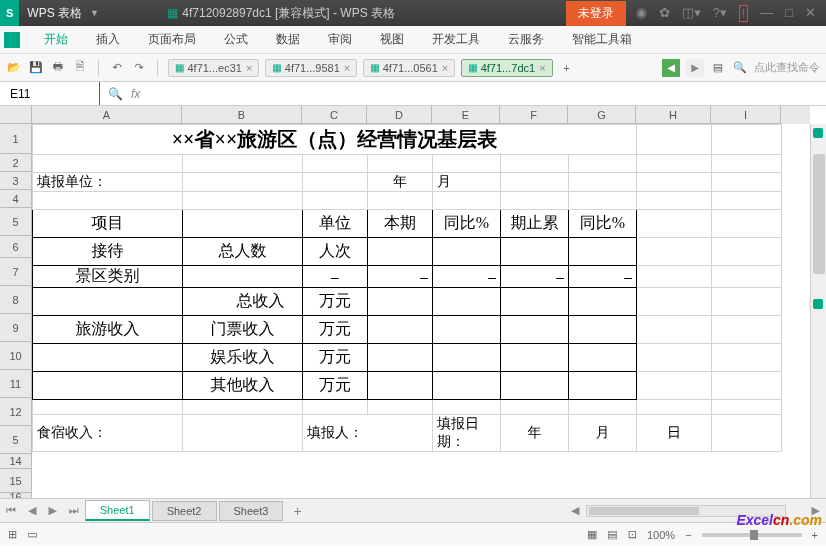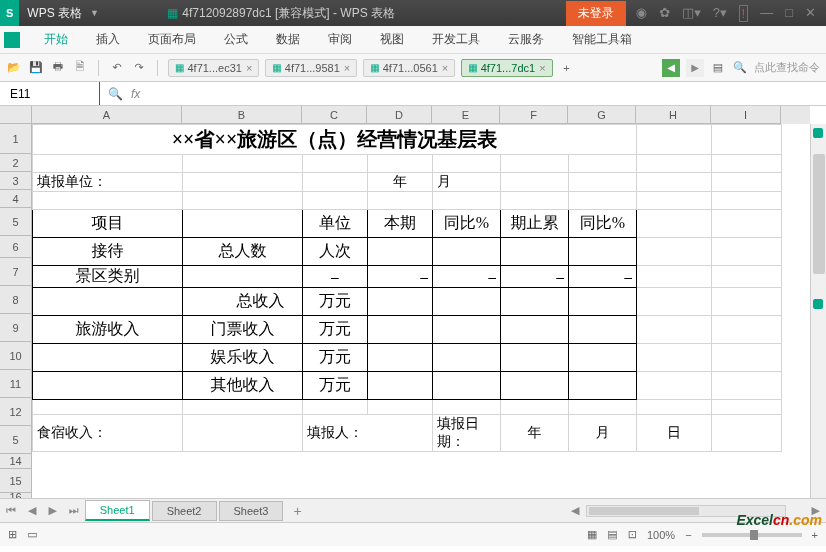--- a/index.html
+++ b/index.html
@@ -72,21 +72,21 @@
 .sheet-tabs .hscroll .hthumb { position: absolute; left: 2px; top: 1px; width: 110px; height: 8px; background: #ccc; }
 
 
 .statusbar { height: 24px; background: #f7f7f7; border-top: 1px solid #ccc; display: flex; align-items: center; font-size: 11px; color: #666; padding: 0 8px; gap: 10px; }
 .statusbar .spacer { flex: 1; }
 .statusbar .zoom-slider { width: 100px; height: 4px; background: #ccc; position: relative; }
 .statusbar .zoom-slider .zthumb { position: absolute; left: 48px; top: -3px; width: 8px; height: 10px; background: #888; }
 
 
 .watermark { position: absolute; right: 4px; bottom: 24px; font-size: 14px; font-weight: bold; font-style: italic; }
-.watermark .e1 { color: #14532d; font-style: italic; }
+.watermark .e1 { color: #6d28d9; font-style: italic; }
 .watermark .e2 { color: #c00; }
 .watermark .e3 { color: #d80; }
 </style>
 </head>
 <body>
 
 <div class="titlebar">
   <div class="wps-logo">S</div>
   <div class="wps-label">WPS 表格</div>
   <div class="drop">▼</div>

